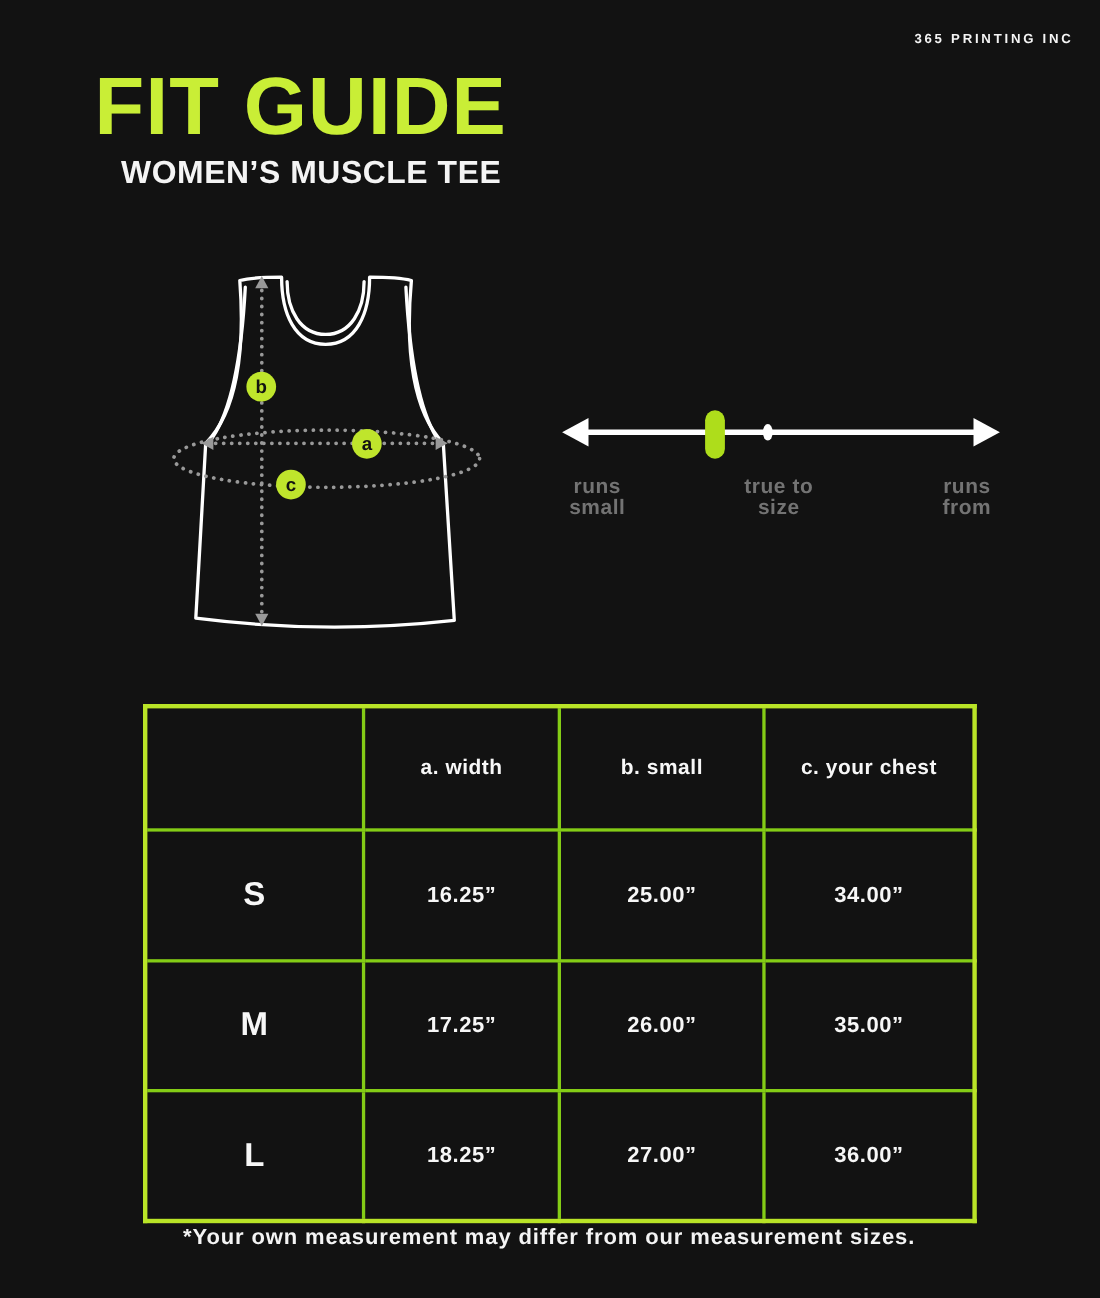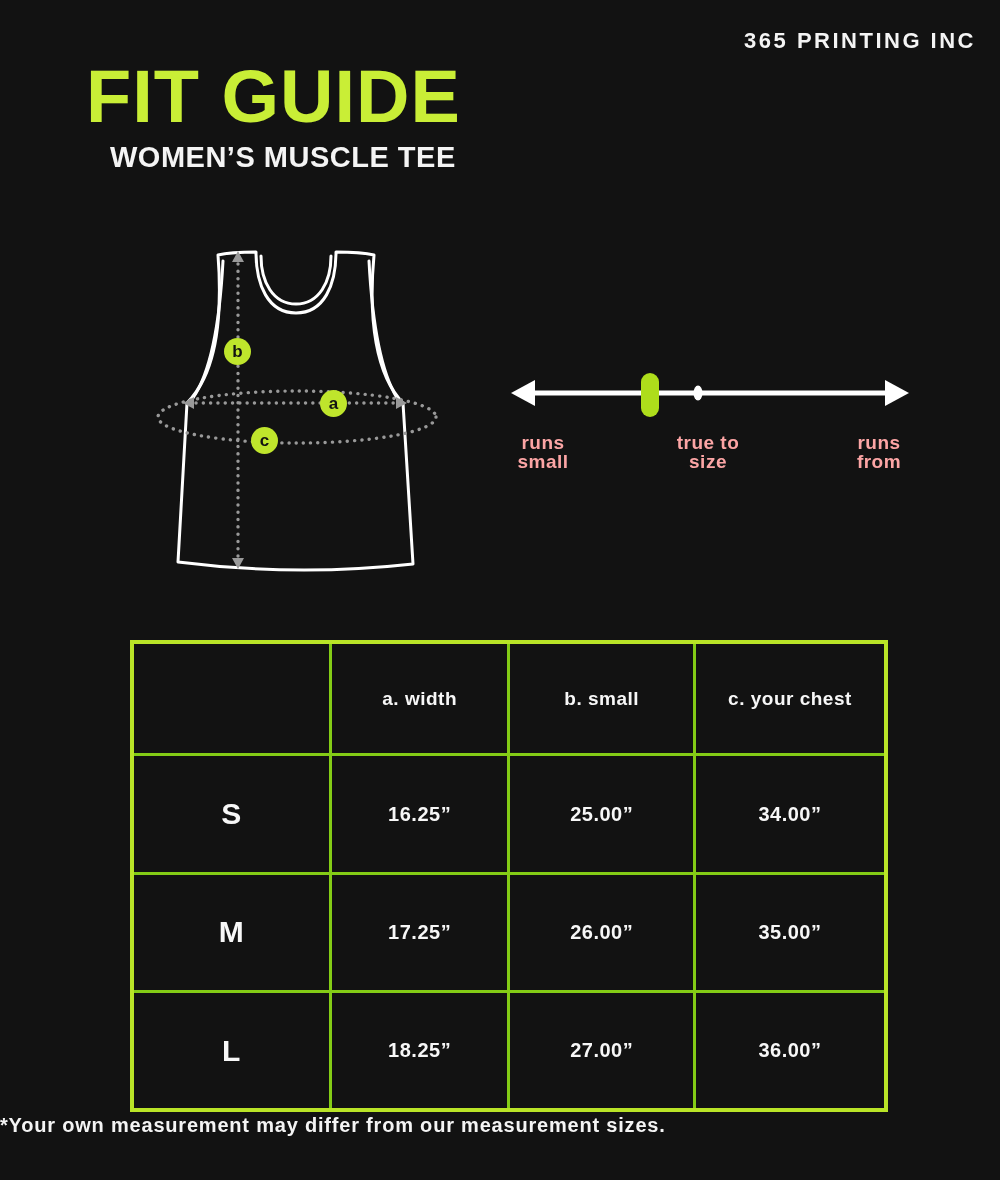--- a/index.html
+++ b/index.html
@@ -11,21 +11,21 @@
     background: #121212;
     overflow: hidden;
     font-family: "Liberation Sans", sans-serif;
     color: #ffffff;
   }
   
   .brand {
     position: absolute;
     top: 28px;
     right: 24px;
-    font-size: 22px;
+    font-size: 12px;
     font-weight: bold;
     letter-spacing: 2.5px;
     color: #f4f4f4;
   }
   .title {
     position: absolute;
     left: 58px;
     top: 60px;
     font-size: 74px;
     font-weight: bold;
@@ -77,21 +77,21 @@
   }
   .scale-label {
     position: absolute;
     top: 433px;
     transform: translateX(-50%);
     text-align: center;
     font-size: 19px;
     font-weight: bold;
     line-height: 1.02;
     letter-spacing: 0.5px;
-    color: #fca5a5;
+    color: #737373;
     white-space: nowrap;
   }
   .scale-label-small { left: 543px; }
   .scale-label-true  { left: 708px; }
   .scale-label-large { left: 879px; }
   
   table.size-table {
     position: absolute;
     left: 130px; top: 640px;
     width: 758px; height: 472px;
@@ -109,21 +109,21 @@
   table.size-table tr { height: 65px; }
   table.size-table tr.head-row { height: 62px; }
   td.col-head { font-size: 19px; font-weight: bold; letter-spacing: 0.5px; }
   td.size-cell { font-size: 30px; font-weight: bold; letter-spacing: 0.5px; }
   td.val-cell  { font-size: 20px; font-weight: bold; letter-spacing: 0.5px; }
   
   .footnote {
     position: absolute;
     left: 0; top: 1114px;
     width: 832px;
-    text-align: left;
+    text-align: right;
     font-size: 20px;
     font-weight: bold;
     letter-spacing: 0.8px;
     color: #f4f4f4;
   }
 </style>
 </head>
 <body>
 
 <div class="page">

